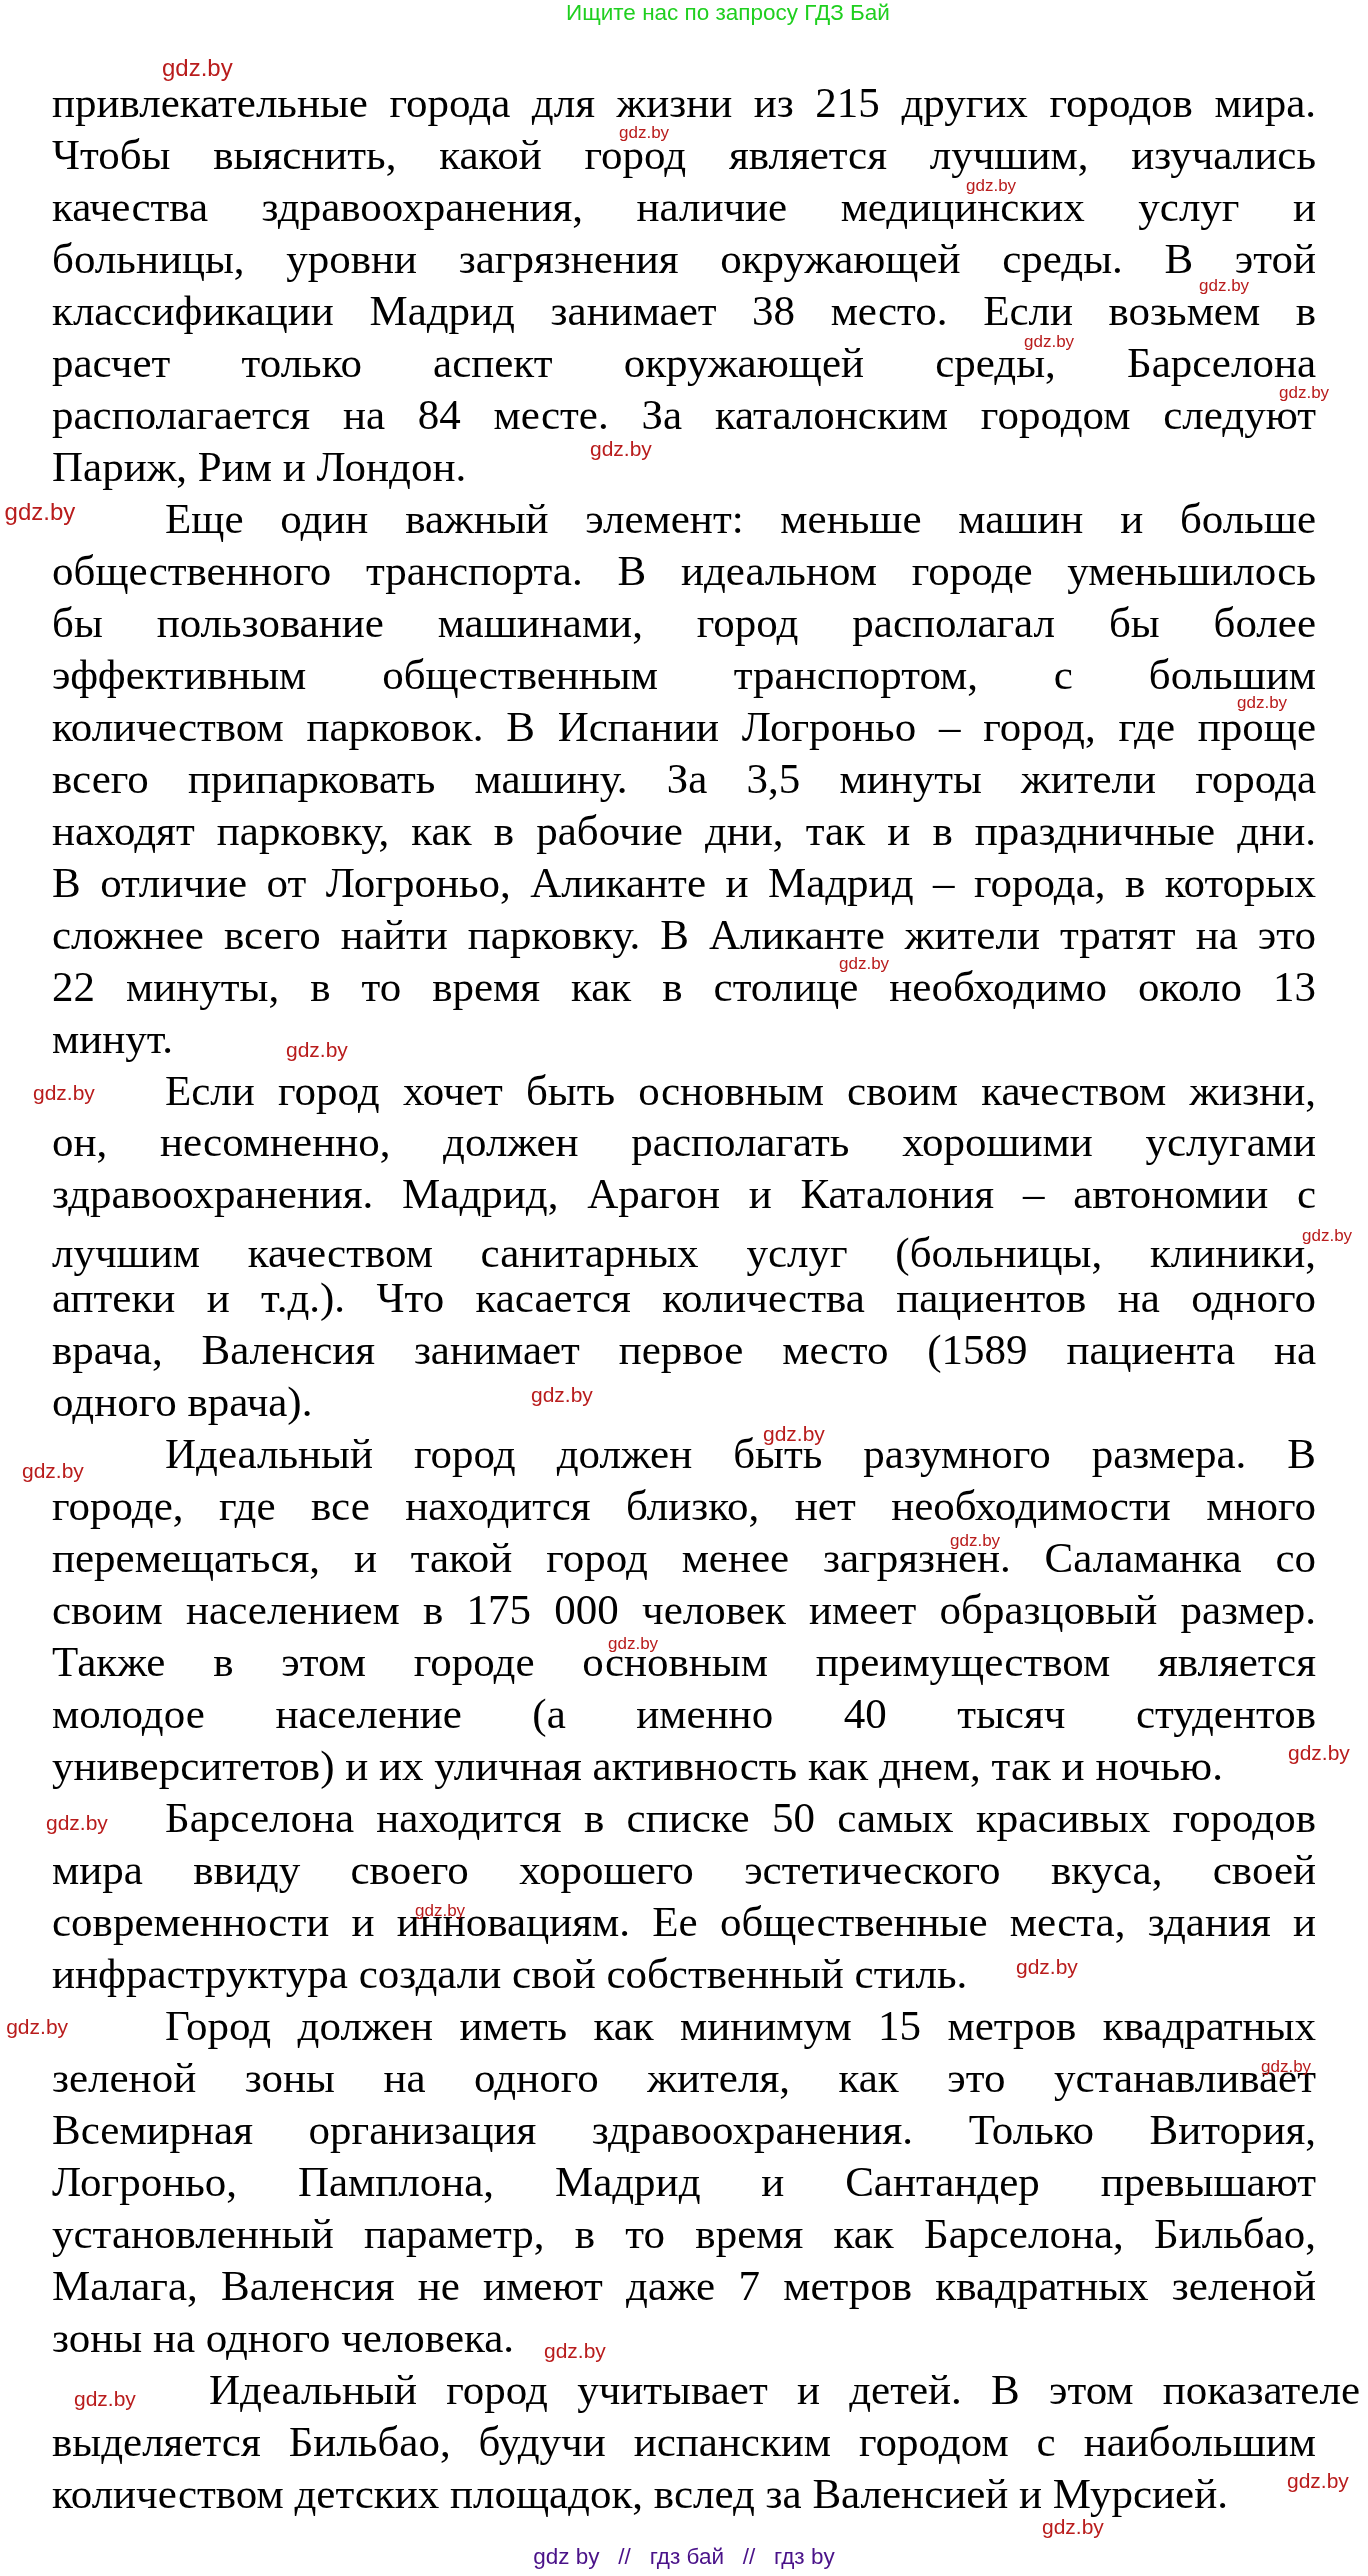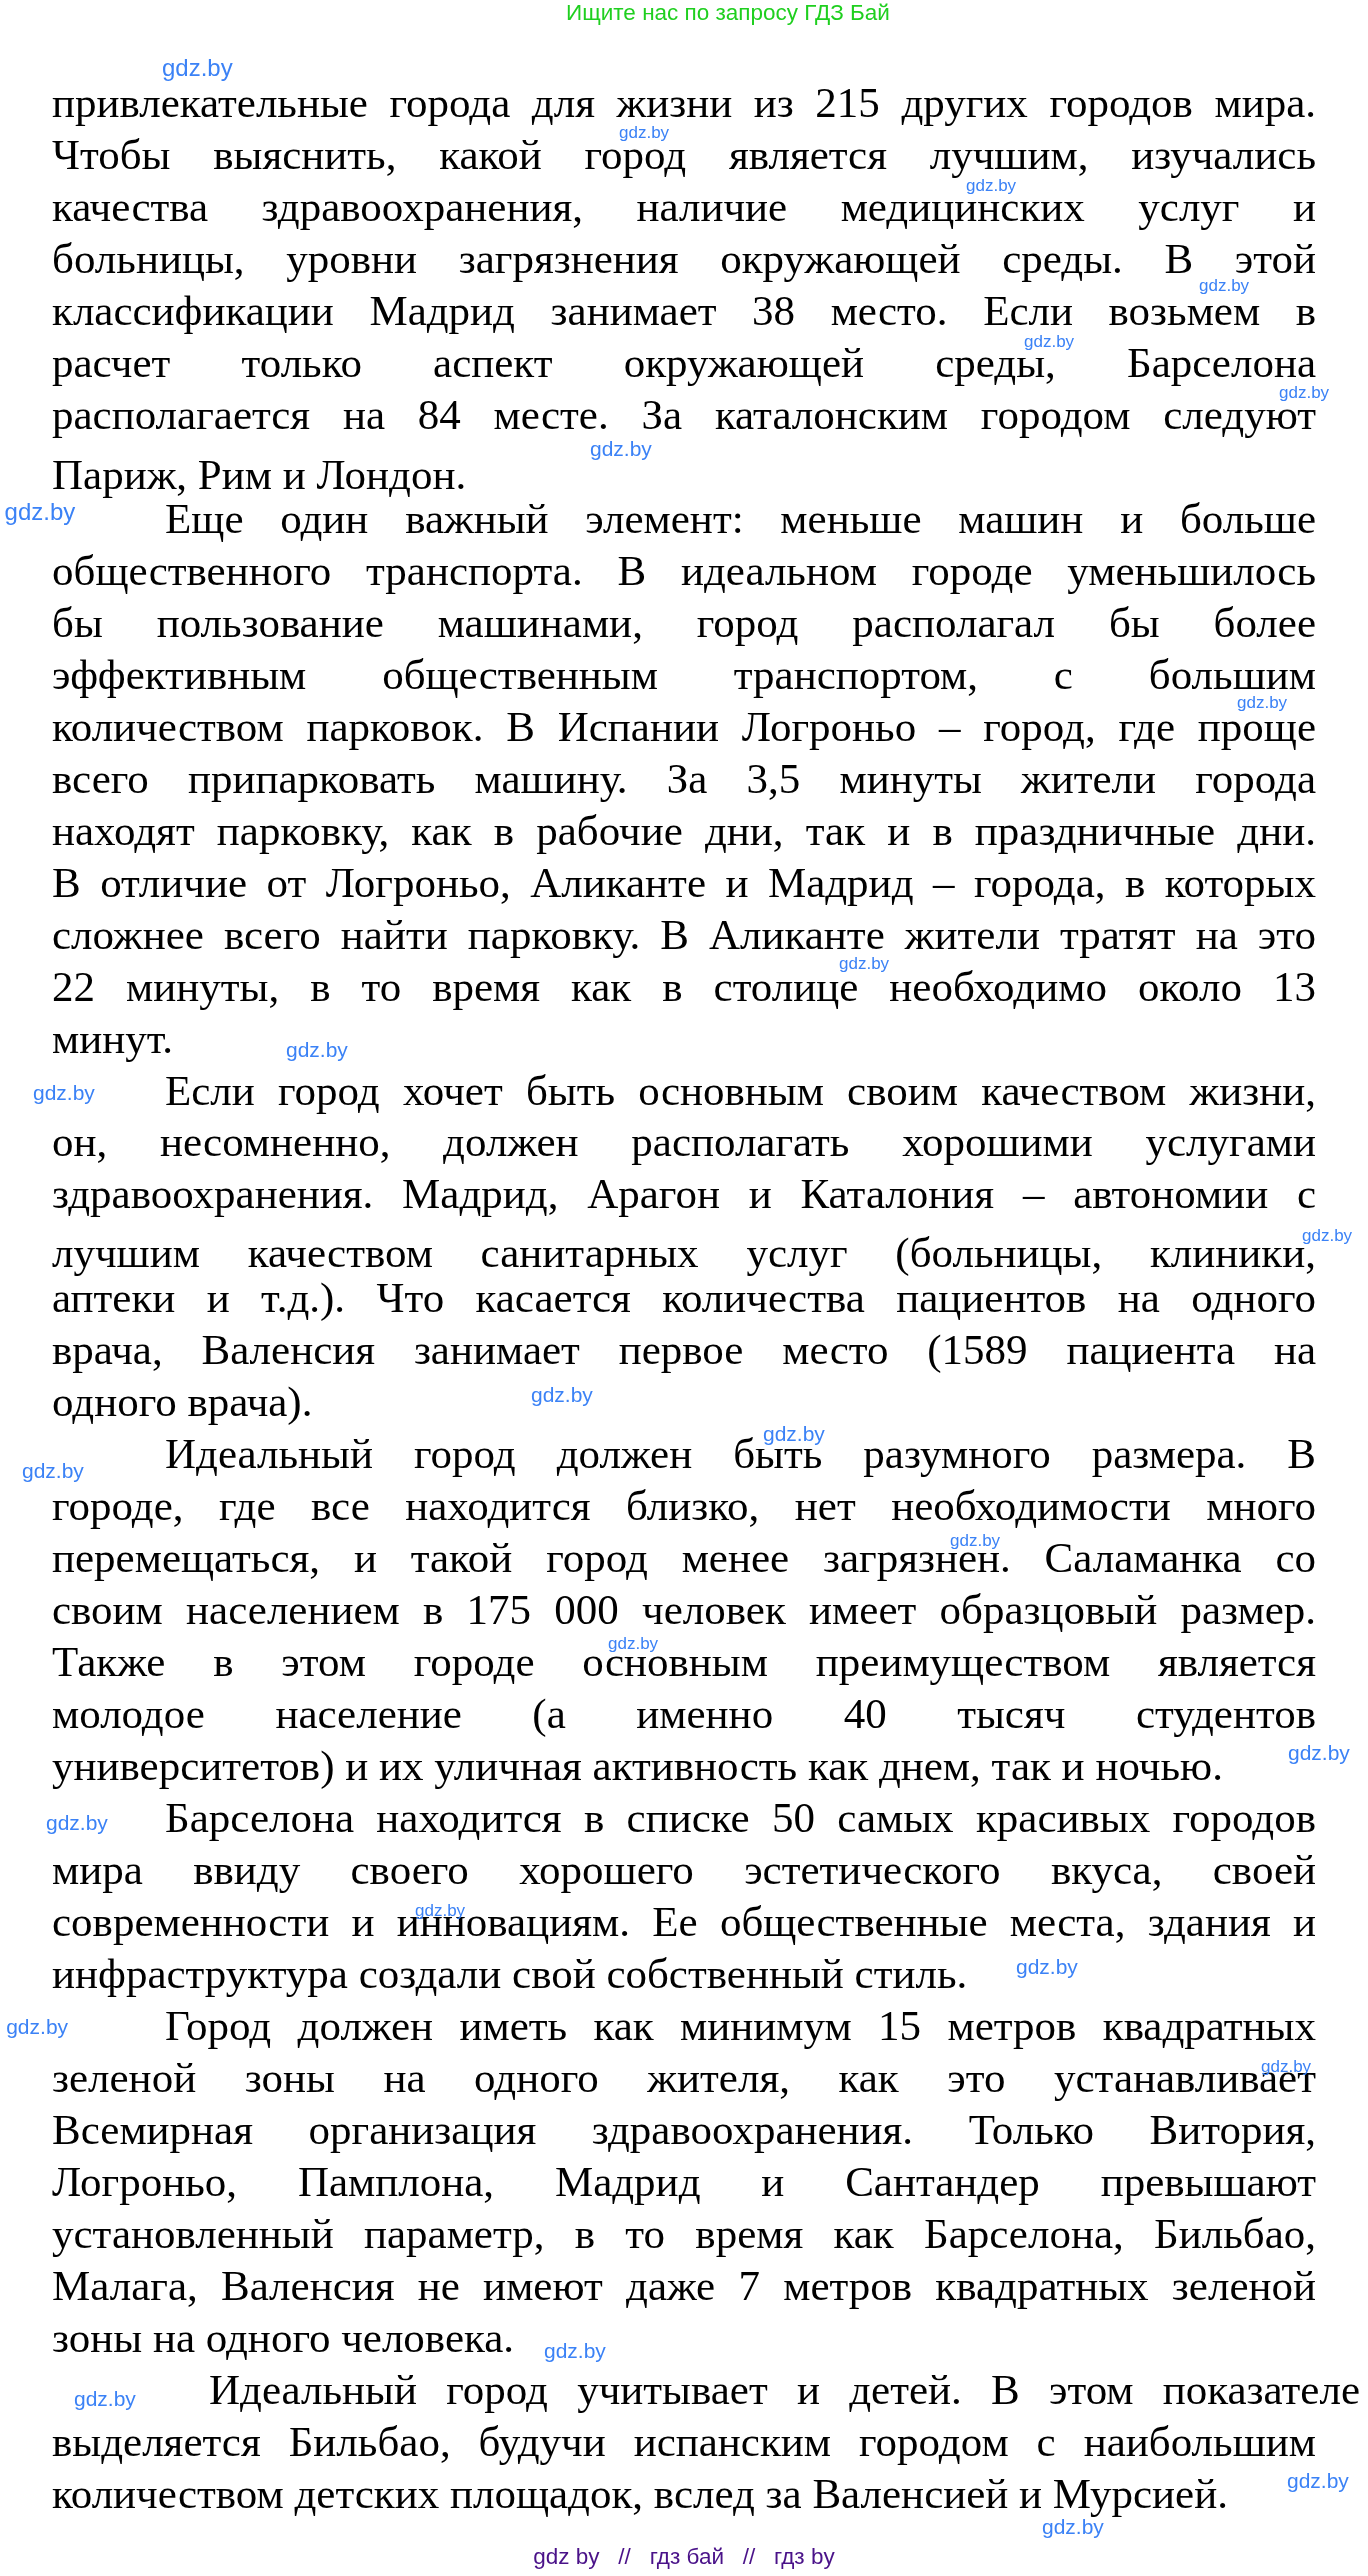--- a/index.html
+++ b/index.html
@@ -13,21 +13,21 @@
   .line {
     position: absolute; left: 52px; width: 1264px; height: 52px;
     font-family: "Liberation Serif", serif; font-size: 43px; line-height: 52px;
     color: #000000; text-align: justify; text-align-last: justify;
     overflow: hidden; white-space: normal;
   }
   .line.indent { left: 165px; width: 1151px; }
   .line.last { text-align: left; text-align-last: left; }
   .wm {
     position: absolute; font-family: "Liberation Sans", sans-serif;
-    color: #3b82f6; white-space: nowrap; line-height: 1;
+    color: #b91c1c; white-space: nowrap; line-height: 1;
   }
   .wm.s { font-size: 17px; }
   .wm.m { font-size: 21px; }
   .wm.l { font-size: 24px; }
   .footer {
     position: absolute; left: 0; top: 2544px; width: 1368px; height: 28px;
     text-align: center; font-family: "Liberation Sans", sans-serif;
     font-size: 22.5px; line-height: 26px; color: #4a1289;
   }
 </style>
@@ -38,21 +38,21 @@
 
 <div class="page" id="page">
     <div>
       <div class="line" style="top: 77px;">привлекательные города для жизни из 215 других городов мира.</div>
       <div class="line" style="top: 129px;">Чтобы выяснить, какой город является лучшим, изучались</div>
       <div class="line" style="top: 181px;">качества здравоохранения, наличие медицинских услуг и</div>
       <div class="line" style="top: 233px;">больницы, уровни загрязнения окружающей среды. В этой</div>
       <div class="line" style="top: 285px;">классификации Мадрид занимает 38 место. Если возьмем в</div>
       <div class="line" style="top: 337px;">расчет только аспект окружающей среды, Барселона</div>
       <div class="line" style="top: 389px;">располагается на 84 месте. За каталонским городом следуют</div>
-      <div class="line last" style="top: 441px; margin-top: 8px;">Париж, Рим и Лондон.</div>
+      <div class="line last" style="top: 441px;">Париж, Рим и Лондон.</div>
     </div>
     <div>
       <div class="line indent" style="top: 493px;">Еще один важный элемент: меньше машин и больше</div>
       <div class="line" style="top: 545px;">общественного транспорта. В идеальном городе уменьшилось</div>
       <div class="line" style="top: 597px;">бы пользование машинами, город располагал бы более</div>
       <div class="line" style="top: 649px;">эффективным общественным транспортом, с большим</div>
       <div class="line" style="top: 701px;">количеством парковок. В Испании Логроньо – город, где проще</div>
       <div class="line" style="top: 753px;">всего припарковать машину. За 3,5 минуты жители города</div>
       <div class="line" style="top: 805px;">находят парковку, как в рабочие дни, так и в праздничные дни.</div>
       <div class="line" style="top: 857px;">В отличие от Логроньо, Аликанте и Мадрид – города, в которых</div>

